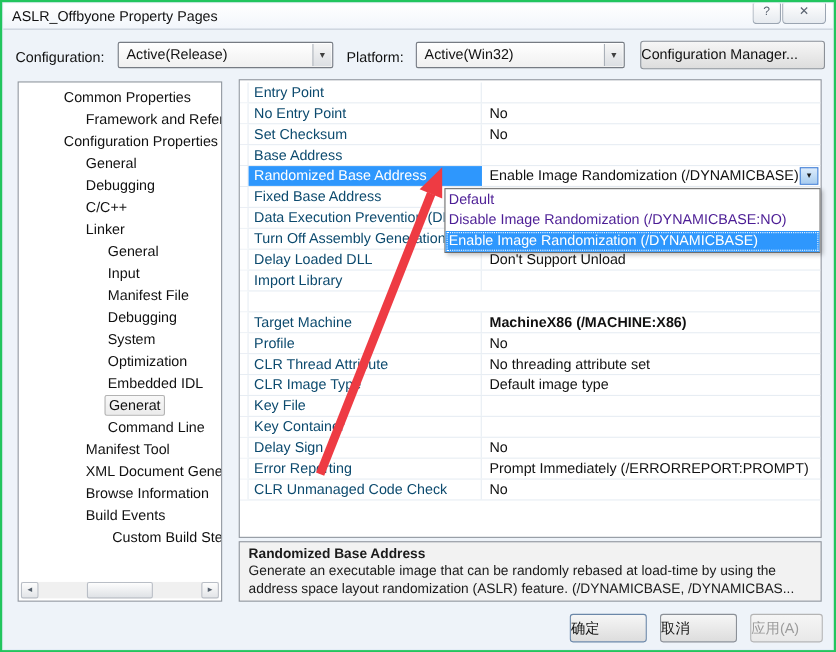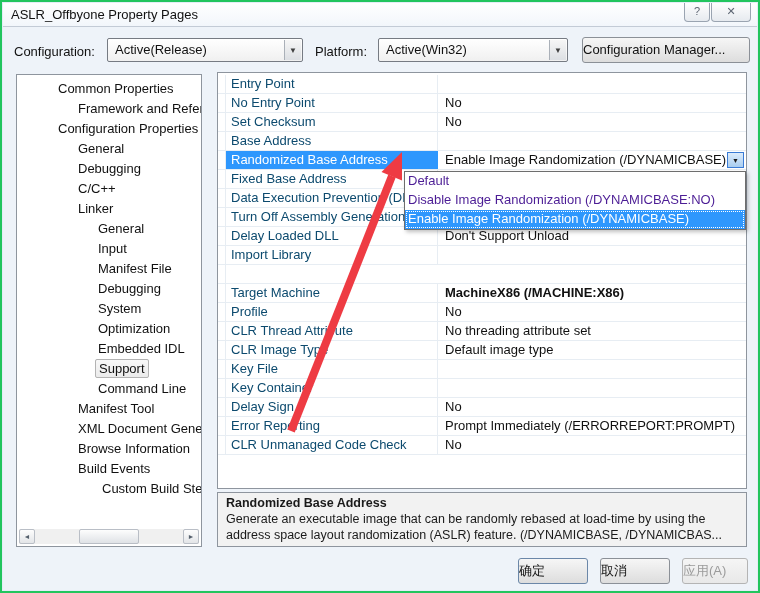--- a/index.html
+++ b/index.html
@@ -173,21 +173,21 @@
         <div class="tree-item" style="padding-left: 58px;"><span class="lbl">Debugging</span></div>
         <div class="tree-item" style="padding-left: 58px;"><span class="lbl">C/C++</span></div>
         <div class="tree-item" style="padding-left: 58px;"><span class="lbl">Linker</span></div>
         <div class="tree-item" style="padding-left: 78px;"><span class="lbl">General</span></div>
         <div class="tree-item" style="padding-left: 78px;"><span class="lbl">Input</span></div>
         <div class="tree-item" style="padding-left: 78px;"><span class="lbl">Manifest File</span></div>
         <div class="tree-item" style="padding-left: 78px;"><span class="lbl">Debugging</span></div>
         <div class="tree-item" style="padding-left: 78px;"><span class="lbl">System</span></div>
         <div class="tree-item" style="padding-left: 78px;"><span class="lbl">Optimization</span></div>
         <div class="tree-item" style="padding-left: 78px;"><span class="lbl">Embedded IDL</span></div>
-        <div class="tree-item selected" style="padding-left: 78px;"><span class="lbl">Support</span></div>
+        <div class="tree-item selected" style="padding-left: 78px;"><span class="lbl">Generat</span></div>
         <div class="tree-item" style="padding-left: 78px;"><span class="lbl">Command Line</span></div>
         <div class="tree-item" style="padding-left: 58px;"><span class="lbl">Manifest Tool</span></div>
         <div class="tree-item" style="padding-left: 58px;"><span class="lbl">XML Document Generat</span></div>
         <div class="tree-item" style="padding-left: 58px;"><span class="lbl">Browse Information</span></div>
         <div class="tree-item" style="padding-left: 58px;"><span class="lbl">Build Events</span></div>
         <div class="tree-item" style="padding-left: 58px; margin-left: 24px;"><span class="lbl">Custom Build Step</span></div>
       </div>
     <div class="hscroll">
       <div class="sbtn">◄</div>
       <div class="track">

